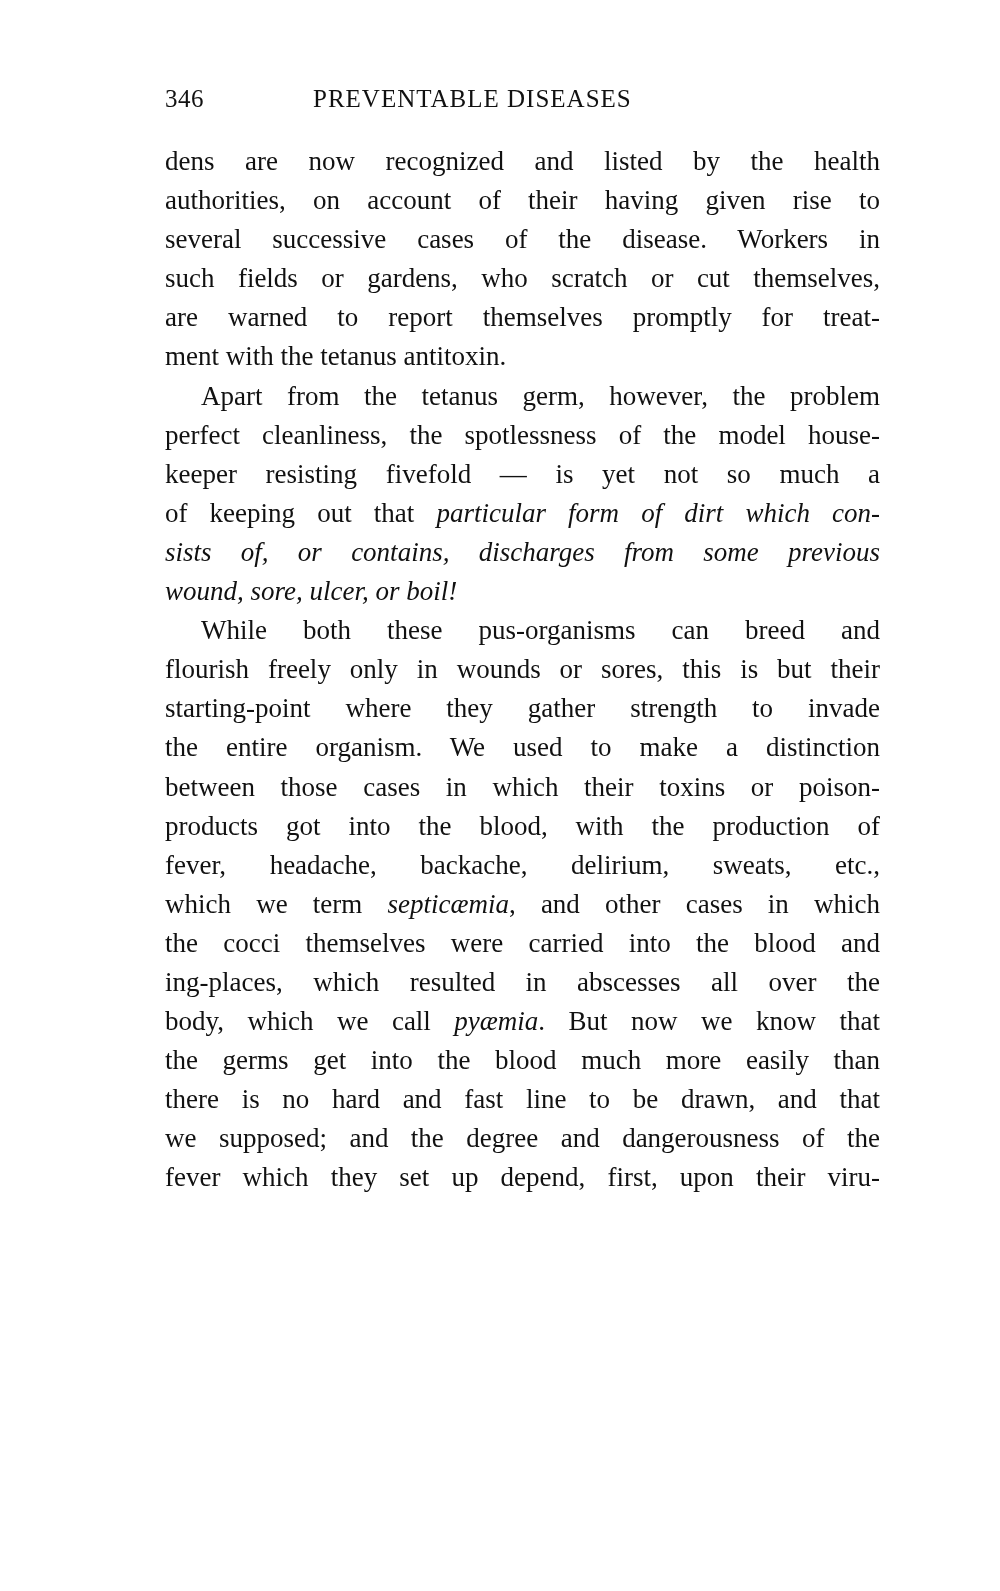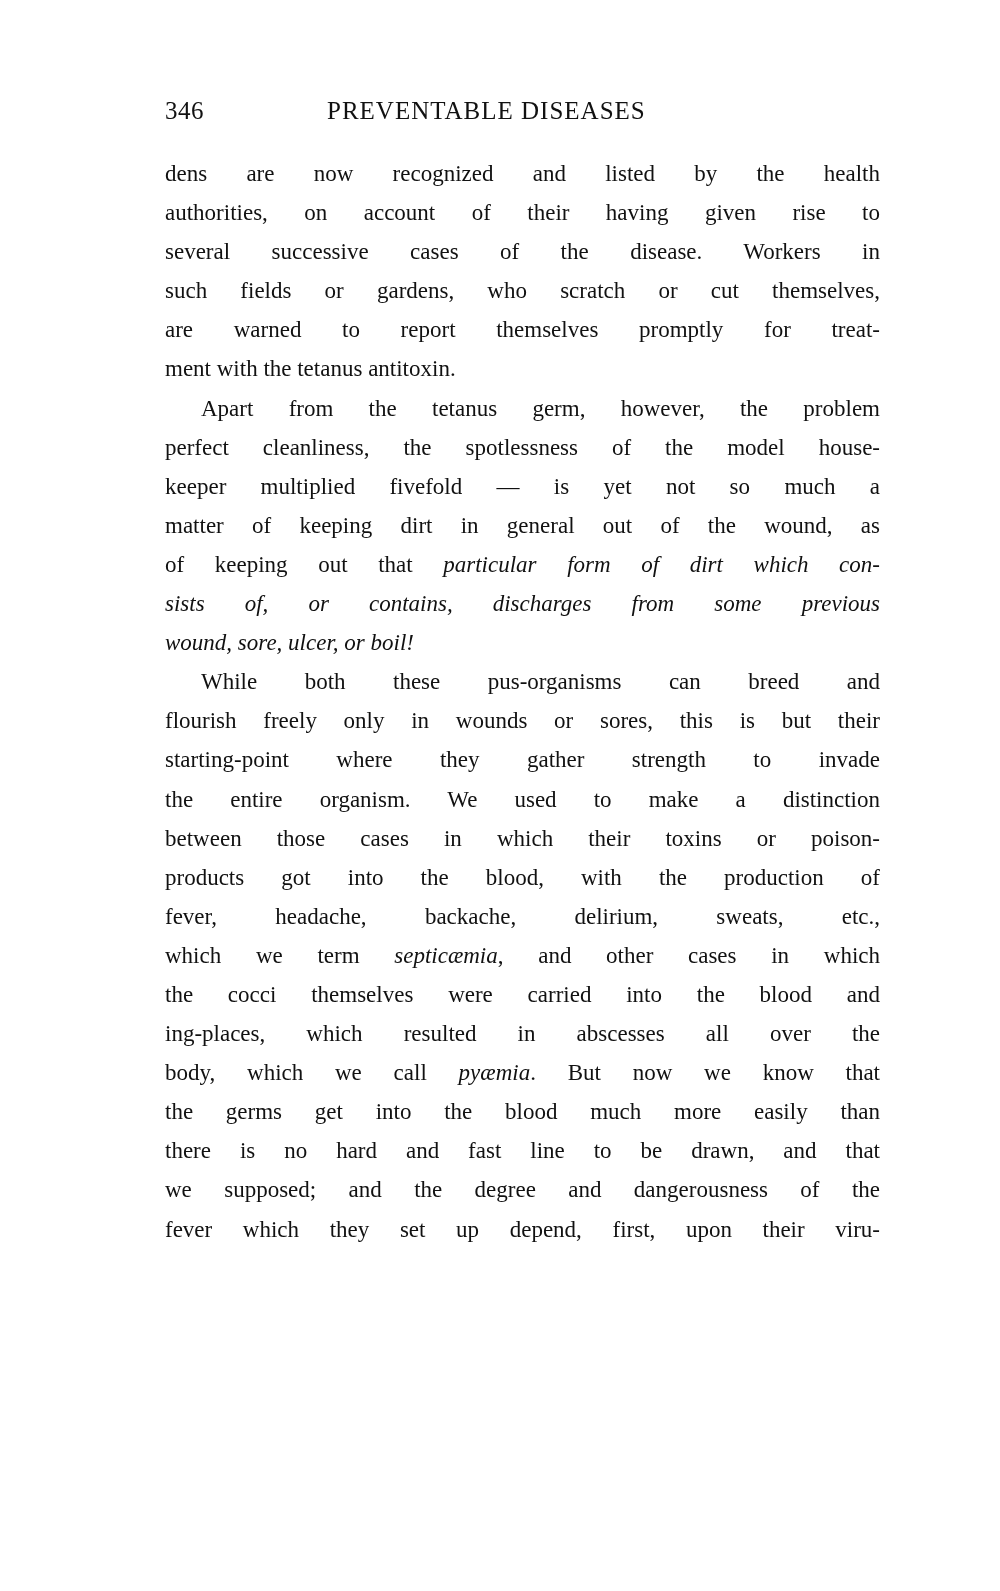--- a/index.html
+++ b/index.html
@@ -11,44 +11,43 @@
     width: 1000px;
     height: 1591px;
     position: relative;
     overflow: hidden;
     font-family: "Liberation Serif", "DejaVu Serif", serif;
     color: #111111;
   }
   .page {
     position: absolute;
     left: 165px;
-    top: 97px;
+    top: 85px;
     width: 715px;
   }
   .running-head {
     position: relative;
     height: 40px;
     font-size: 25px;
     letter-spacing: 0.5px;
   }
   .page-number {
     position: absolute;
     left: 0;
     top: 0;
   }
   .header-title {
     position: absolute;
     left: 148px;
     top: 0;
     letter-spacing: 1px;
-    margin-left: 14px;
   }
   .body-text {
     margin-top: 17px;
-    font-size: 23px;
+    font-size: 27px;
   }
   .line {
     height: 39.1px;
     line-height: 39.1px;
     white-space: nowrap;
     text-align: justify;
     text-align-last: justify;
     overflow: hidden;
   }
   .line.last {
@@ -77,22 +76,21 @@
         <div class="line"><span><span>dens are now recognized and listed by the health</span></span></div>
         <div class="line"><span><span>authorities, on account of their having given rise to</span></span></div>
         <div class="line"><span><span>several successive cases of the disease. Workers in</span></span></div>
         <div class="line"><span><span>such fields or gardens, who scratch or cut themselves,</span></span></div>
         <div class="line"><span><span>are warned to report themselves promptly for treat-</span></span></div>
         <div class="line last"><span><span>ment with the tetanus antitoxin.</span></span></div>
       </div>
       <div>
         <div class="line indent"><span><span>Apart from the tetanus germ, however, the problem</span></span></div>
         <div class="line"><span><span>perfect cleanliness, the spotlessness of the model house-</span></span></div>
-        <div class="line"><span><span>keeper multiplied fivefold — is yet not so much a</span></span></div>
-        <div class="line"><span><span>matter of keeping dirt in general out of the wound, as</span></span></div>
+        <div class="line"><span><span>keeper resisting fivefold — is yet not so much a</span></span></div>
         <div class="line"><span><span>of keeping out that </span><span class="it">particular form of dirt which con-</span></span></div>
         <div class="line"><span><span class="it">sists of, or contains, discharges from some previous</span></span></div>
         <div class="line last"><span><span class="it">wound, sore, ulcer, or boil!</span></span></div>
       </div>
       <div>
         <div class="line indent"><span><span>While both these pus-organisms can breed and</span></span></div>
         <div class="line"><span><span>flourish freely only in wounds or sores, this is but their</span></span></div>
         <div class="line"><span><span>starting-point where they gather strength to invade</span></span></div>
         <div class="line"><span><span>the entire organism. We used to make a distinction</span></span></div>
         <div class="line"><span><span>between those cases in which their toxins or poison-</span></span></div>

